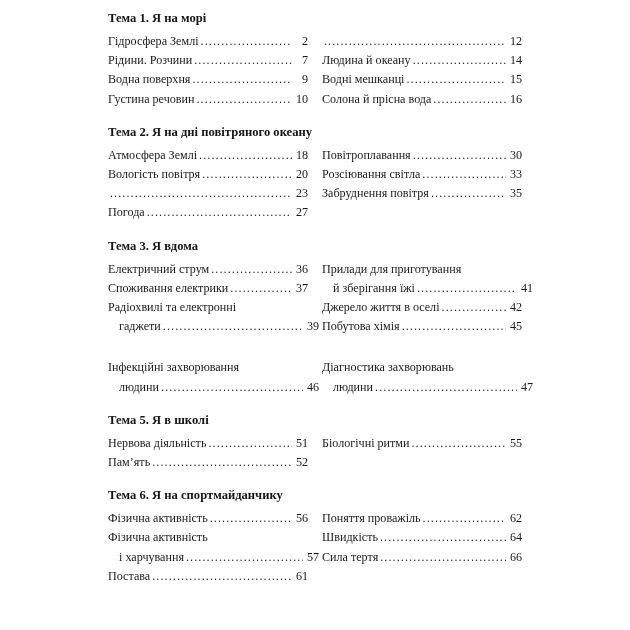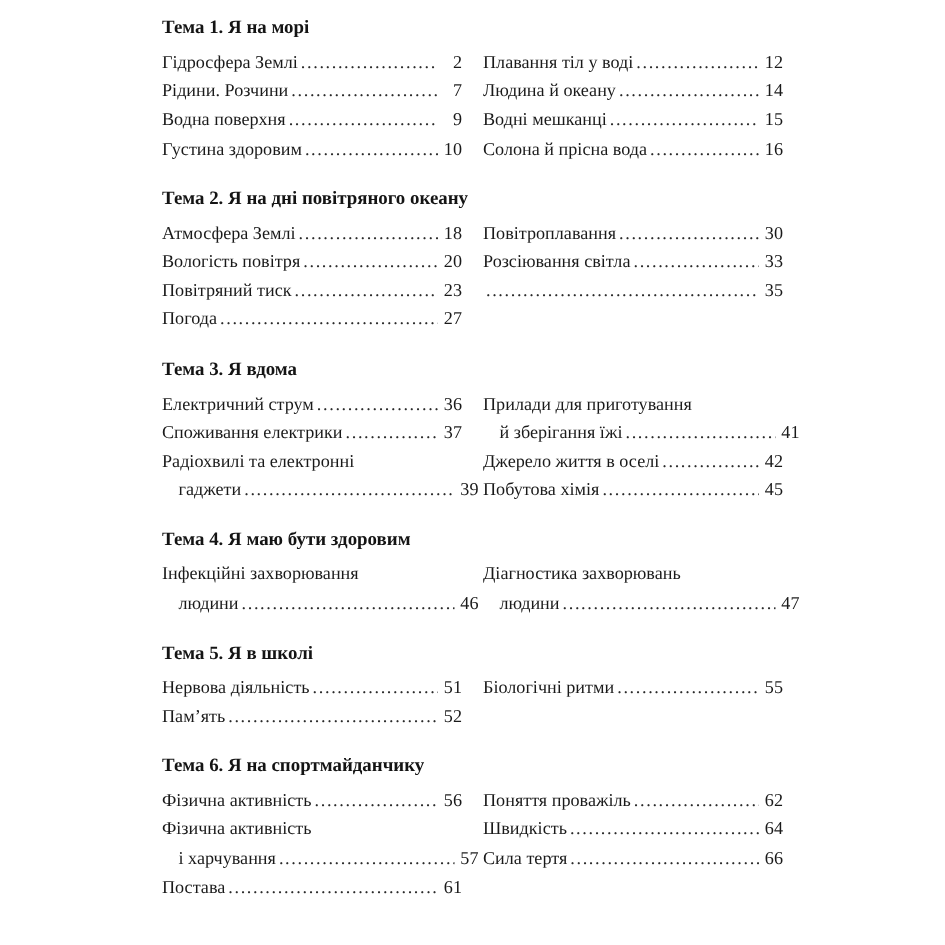--- a/index.html
+++ b/index.html
@@ -151,30 +151,29 @@
             </div>
             <div class="entry">
               <div class="row">
                 <span class="etitle">Водна поверхня</span>
                 <span class="leader">..........................................................................................</span>
                 <span class="epage">9</span>
               </div>
             </div>
             <div class="entry">
               <div class="row">
-                <span class="etitle">Густина здоровим</span>
+                <span class="etitle">Густина речовин</span>
                 <span class="leader">..........................................................................................</span>
                 <span class="epage">10</span>
               </div>
             </div>
           </div>
           <div class="col">
             <div class="entry">
               <div class="row">
-                <span class="etitle">Плавання тіл у воді</span>
                 <span class="leader">..........................................................................................</span>
                 <span class="epage">12</span>
               </div>
             </div>
             <div class="entry">
               <div class="row">
                 <span class="etitle">Людина й океану</span>
                 <span class="leader">..........................................................................................</span>
                 <span class="epage">14</span>
               </div>
@@ -211,21 +210,20 @@
             </div>
             <div class="entry">
               <div class="row">
                 <span class="etitle">Вологість повітря</span>
                 <span class="leader">..........................................................................................</span>
                 <span class="epage">20</span>
               </div>
             </div>
             <div class="entry">
               <div class="row">
-                <span class="etitle">Повітряний тиск</span>
                 <span class="leader">..........................................................................................</span>
                 <span class="epage">23</span>
               </div>
             </div>
             <div class="entry">
               <div class="row">
                 <span class="etitle">Погода</span>
                 <span class="leader">..........................................................................................</span>
                 <span class="epage">27</span>
               </div>
@@ -241,20 +239,21 @@
             </div>
             <div class="entry">
               <div class="row">
                 <span class="etitle">Розсіювання світла</span>
                 <span class="leader">..........................................................................................</span>
                 <span class="epage">33</span>
               </div>
             </div>
             <div class="entry">
               <div class="row">
+                <span class="etitle">Забруднення повітря</span>
                 <span class="leader">..........................................................................................</span>
                 <span class="epage">35</span>
               </div>
             </div>
           </div>
         </div>
       </section>
       <section class="theme-block">
         <div class="spacer-lg"></div>
         <div class="theme-heading">Тема 3. Я вдома</div>
@@ -305,21 +304,20 @@
                 <span class="etitle">Побутова хімія</span>
                 <span class="leader">..........................................................................................</span>
                 <span class="epage">45</span>
               </div>
             </div>
           </div>
         </div>
       </section>
       <section class="theme-block">
         <div class="spacer-lg"></div>
-        <div class="theme-heading">Тема 4. Я маю бути здоровим</div>
         <div class="spacer-sm"></div>
         <div class="cols">
           <div class="col">
             <div class="entry">
               <div class="firstline">Інфекційні захворювання</div>
               <div class="row cont">
                 <span class="etitle">людини</span>
                 <span class="leader">..........................................................................................</span>
                 <span class="epage">46</span>
               </div>

